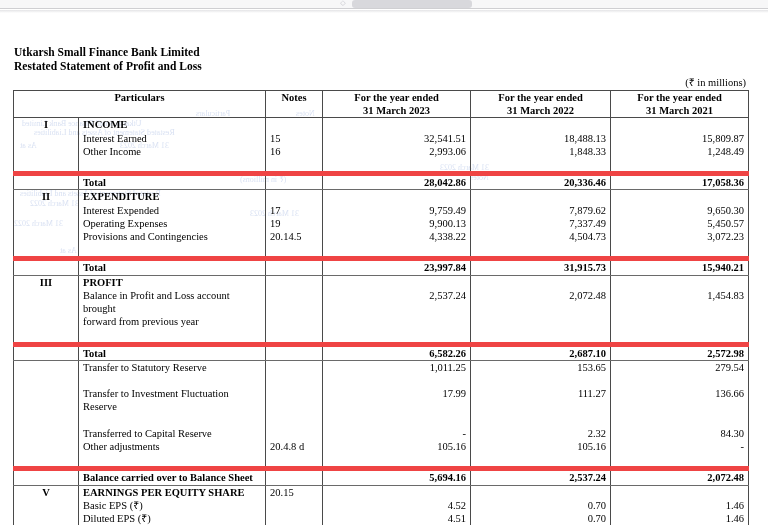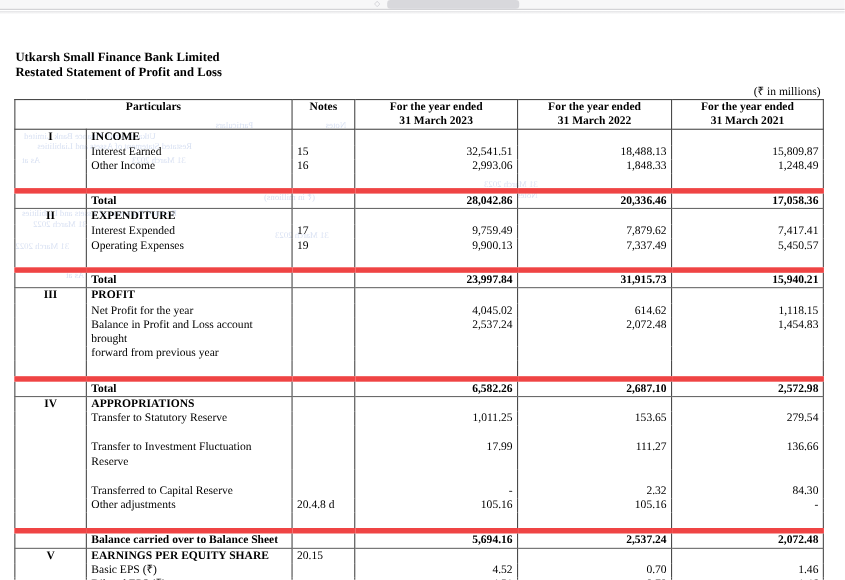--- a/index.html
+++ b/index.html
@@ -255,30 +255,38 @@
         <td class="num"></td>
         <td class="num"></td>
         <td class="num"></td>
       </tr>
       <tr>
         <td></td>
         <td>Interest Expended</td>
         <td class="notes">17</td>
         <td class="num">9,759.49</td>
         <td class="num">7,879.62</td>
-        <td class="num">7,417.41</td>
+        <td class="num">9,650.30</td>
       </tr>
       <tr>
         <td></td>
         <td>Operating Expenses</td>
         <td class="notes">19</td>
         <td class="num">9,900.13</td>
         <td class="num">7,337.49</td>
         <td class="num">5,450.57</td>
       </tr>
+      <tr>
+        <td></td>
+        <td>Provisions and Contingencies</td>
+        <td class="notes">20.14.5</td>
+        <td class="num">4,338.22</td>
+        <td class="num">4,504.73</td>
+        <td class="num">3,072.23</td>
+      </tr>
       <tr class="spacer-row">
         <td></td>
           <td></td>
           <td></td>
         <td></td>
           <td></td>
           <td></td>
       </tr>
       <tr class="rule-top rule-bot">
         <td></td>
@@ -292,28 +300,20 @@
       <tr>
         <td class="roman">III</td>
         <td class="head-sec">PROFIT</td>
         <td class="notes"></td>
         <td class="num"></td>
         <td class="num"></td>
         <td class="num"></td>
       </tr>
       <tr>
         <td></td>
-        <td>Net Profit for the year</td>
-        <td class="notes"></td>
-        <td class="num">4,045.02</td>
-        <td class="num">614.62</td>
-        <td class="num">1,118.15</td>
-      </tr>
-      <tr>
-        <td></td>
         <td>Balance in Profit and Loss account brought</td>
         <td class="notes"></td>
         <td class="num">2,537.24</td>
         <td class="num">2,072.48</td>
         <td class="num">1,454.83</td>
       </tr>
       <tr class="tight">
         <td></td>
         <td>forward from previous year</td>
         <td class="notes"></td>
@@ -331,28 +331,20 @@
       </tr>
       <tr class="rule-top rule-bot">
         <td></td>
         <td class="bold">Total</td>
         <td class="notes"></td>
         <td class="num bold">6,582.26</td>
         <td class="num bold">2,687.10</td>
         <td class="num bold">2,572.98</td>
       </tr>
 
-      <tr>
-        <td class="roman">IV</td>
-        <td class="head-sec">APPROPRIATIONS</td>
-        <td class="notes"></td>
-        <td class="num"></td>
-        <td class="num"></td>
-        <td class="num"></td>
-      </tr>
       <tr>
         <td></td>
         <td>Transfer to Statutory Reserve</td>
         <td class="notes"></td>
         <td class="num">1,011.25</td>
         <td class="num">153.65</td>
         <td class="num">279.54</td>
       </tr>
       <tr class="spacer-row">
         <td></td>

